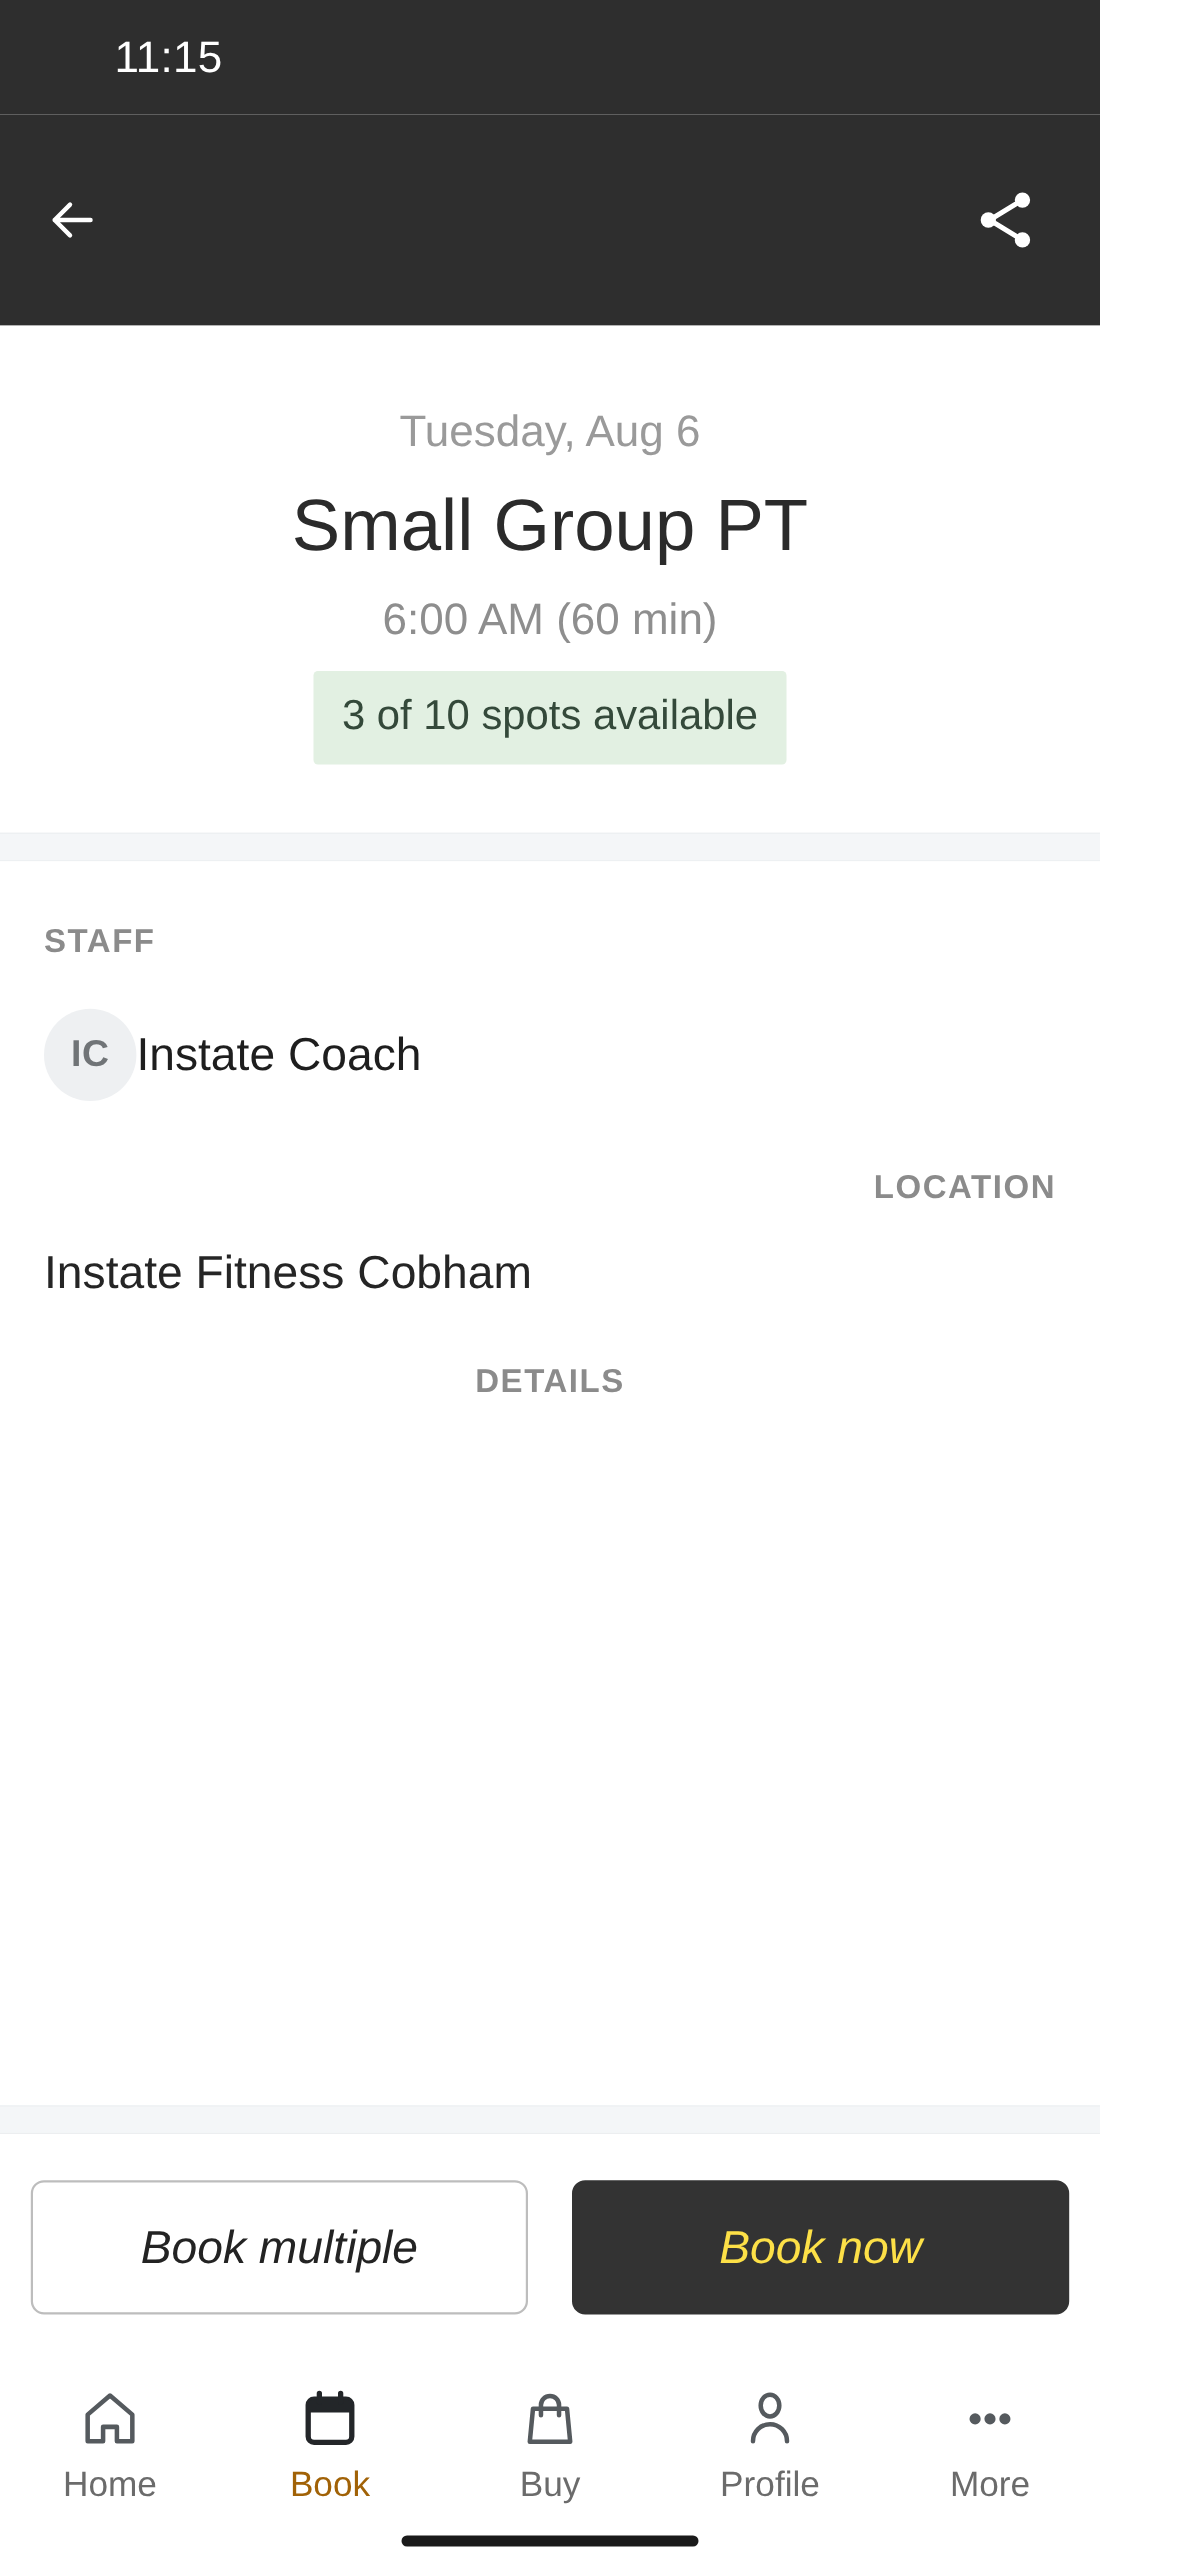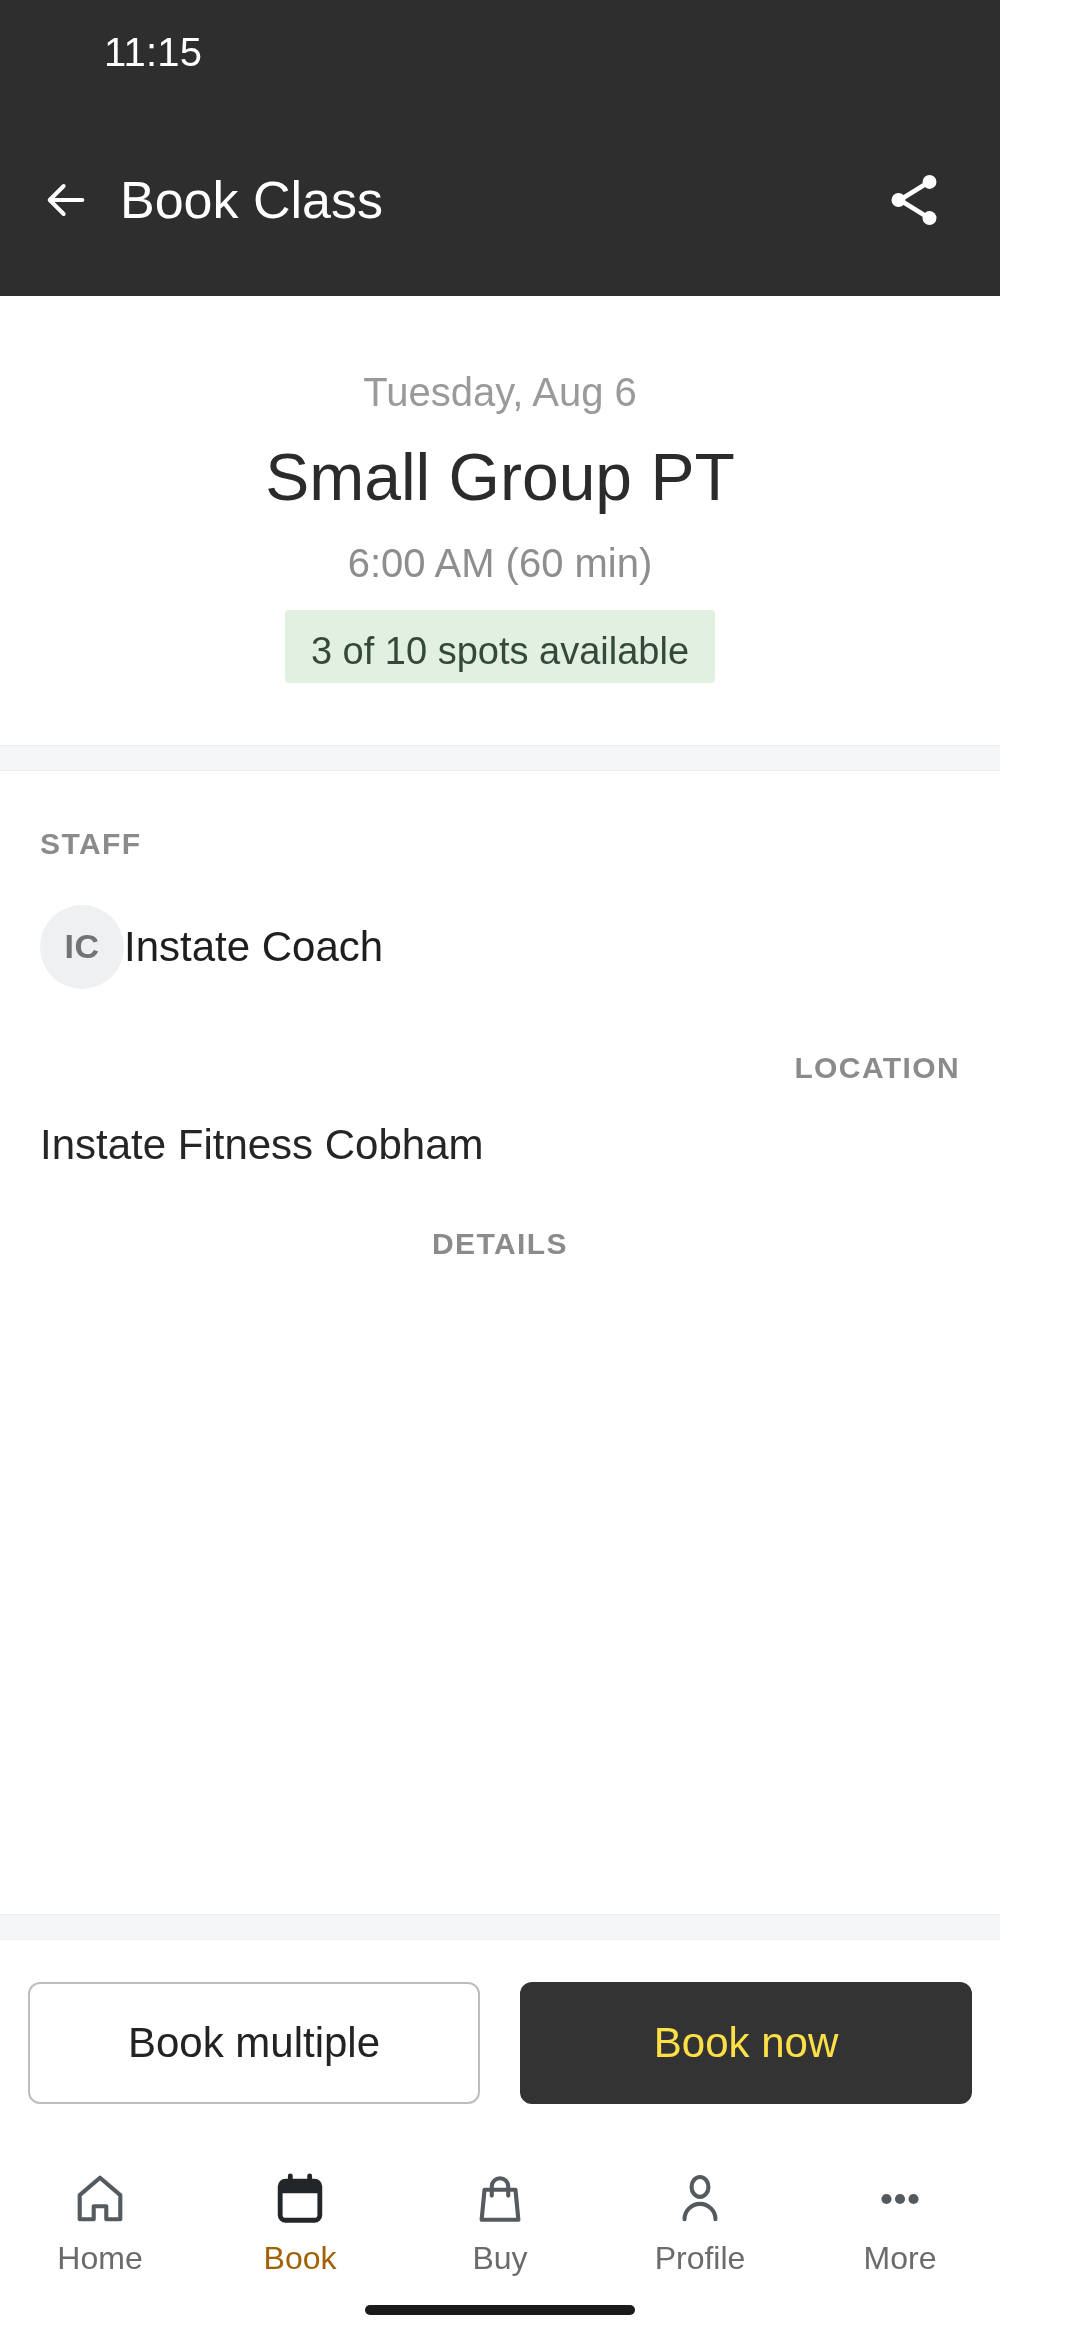--- a/index.html
+++ b/index.html
@@ -83,21 +83,21 @@
   .hero-time {
     font-size:40px;
     color:#8e8e8e;
     margin-bottom:24px;
   }
   .spots-badge {
     display:inline-block;
     background:#e2f0e2;
     color:#34493a;
     font-size:38px;
-    padding:20px 26px 10px;
+    padding:20px 26px 22px;
     border-radius:4px;
   }
 
   
   .band {
     height:26px;
     background:#f4f6f8;
     border-top:1px solid #eceef0;
     border-bottom:1px solid #eceef0;
     flex-shrink:0;
@@ -151,20 +151,21 @@
     white-space:pre-wrap;
   }
 
   
   .actions {
     background:#ffffff;
     padding:42px 28px 36px;
     display:flex;
     gap:40px;
     flex-shrink:0;
+    font-style:italic;
   }
   .btn {
     flex:1;
     height:122px;
     border-radius:12px;
     font-size:42px;
     display:flex;
     align-items:center;
     justify-content:center;
     font-family:"Liberation Sans", sans-serif;
@@ -231,21 +232,20 @@
   <div class="status-bar">
     <span class="status-time">11:15</span>
   </div>
 
   <div class="app-bar">
     <div class="back-btn">
       <svg width="56" height="56" viewBox="0 0 24 24">
         <path d="M19 12 H5 M11 6 L5 12 L11 18" fill="none" stroke="#ffffff" stroke-width="1.7" stroke-linecap="round" stroke-linejoin="round"></path>
       </svg>
     </div>
-    <span class="app-bar-title">Book Class</span>
     <div class="app-bar-spacer"></div>
     <div class="share-btn">
       <svg width="62" height="62" viewBox="0 0 24 24">
         <circle cx="18" cy="5" r="2.7" fill="#ffffff"></circle>
         <circle cx="6" cy="12" r="2.7" fill="#ffffff"></circle>
         <circle cx="18" cy="19" r="2.7" fill="#ffffff"></circle>
         <path d="M8.4 10.8 L15.6 6.4 M8.4 13.2 L15.6 17.6" stroke="#ffffff" stroke-width="1.8" fill="none" stroke-linecap="round"></path>
       </svg>
     </div>
   </div>

